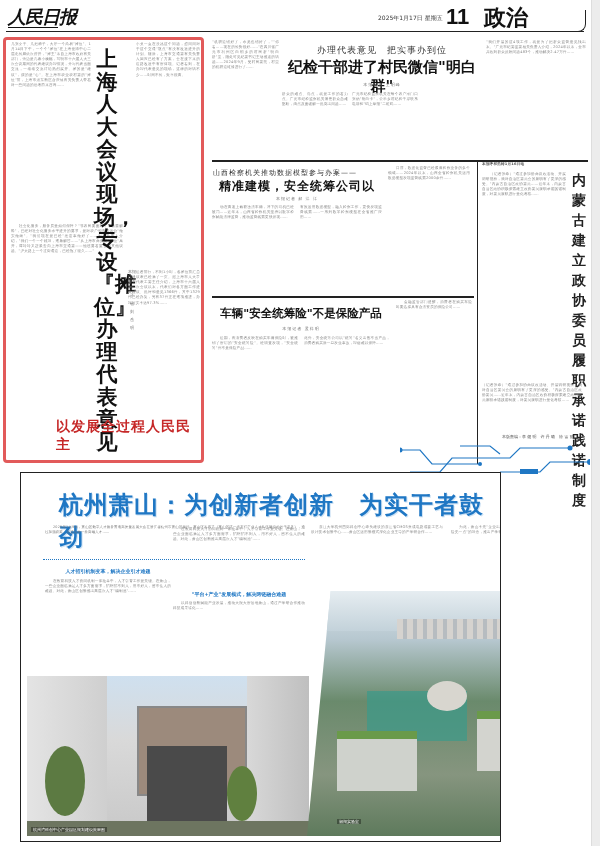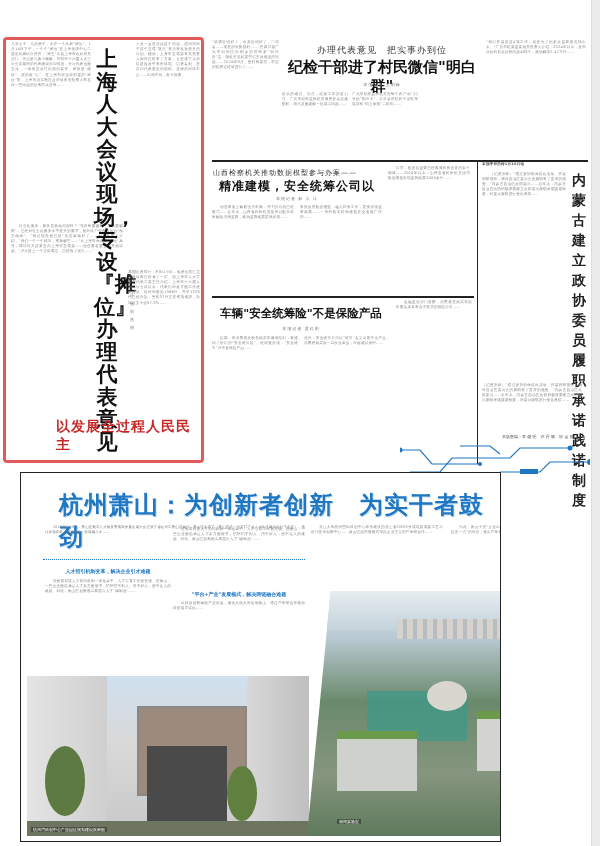--- a/index.html
+++ b/index.html
@@ -36,20 +36,28 @@
 .shead{font-family:"DejaVu Sans",sans-serif;font-weight:bold;font-size:5px;color:#1f77c4;text-align:center}
 .photo1{position:absolute;left:6px;top:203px;width:282px;height:160px;background:linear-gradient(180deg,#cfe0ef 0%,#d9d9d9 40%,#c8c8c8 100%);overflow:hidden}
 .photo2{position:absolute;left:286px;top:118px;width:296px;height:245px;background:linear-gradient(180deg,#dde7ee 0%,#b6c7cf 20%,#6a8a6c 45%,#86957f 75%,#5e7a5c 100%);overflow:hidden;clip-path:polygon(8% 0,100% 0,100% 100%,0 100%)}
 .caption{position:absolute;font-family:"DejaVu Sans",sans-serif;font-size:4px;color:#fff;background:rgba(0,0,0,.35);padding:0 2px}
 </style>
 </head>
 <body>
 
 <div class="page">
 
+  <div class="masthead">
+    <div class="logo">人民日报</div>
+    <div class="logo-ul"></div>
+    <div class="date">2025年1月17日 星期五</div>
+    <div class="pagenum">11</div>
+    <div class="section">政治</div>
+    <div class="mh-curve"></div>
+  </div>
 
   <div class="redbox">
     <div class="col txt" style="left:5px;top:2px;width:80px;height:180px">几张桌子、几把椅子，大厅一个简易"摊位"。1月14日下午，一个个"摊位"在上海世博中心二层北长廊依次排开，"摊主"来自上海市政府有关部门，旁边是几条小横幅，写明市十六届人大三次会议期间的代表建议办理情况，并与代表当面交流，一场场交流讨论热烈展开。摊的是"建议"，摆的是"心"。在上海市农业农村委的"摊位"前，上海市浦东新区合庆镇有关负责人带着对一些问题的思考前来咨询……</div>
     <div class="col txt" style="left:5px;top:184px;width:112px;height:214px;text-indent:8px">社会化服务，服务质量如何保障？"非农民要面对，市场要解释"，已经对社会化服务水平提升的要求，是对农户和市场运营"做实做细"。"我们现在是已经"把这事做好了……相关负责人介绍，"我们一个一个梳理，逐条解答……"从上海市商务委"摊位"离开，谭玲玲又赶紧去向上海市交通委——他还要着重会的其他议题。"沪太路上一个过街通道，已经拖了很久……"</div>
     <div class="vhead">上海人大会议现场，专设『摊位』办理代表意见</div>
     <div class="vbyline">本报记者 王 子 敏 刘 岳 明</div>
     <div class="col txt" style="left:130px;top:2px;width:64px;height:225px">小菜一直在没熟这个问题，想问问对于这个交通"瓶点"有没有改造提升的计划。随后，上海市交通委有关负责人回应已经有了方案，会在接下来的道路改造中有所体现。记者看到，在办理代表意见的现场，这样的对话不少……时间不长，效率很高。</div>
     <div class="col txt" style="left:122px;top:230px;width:72px;height:168px;text-indent:8px">近者前行，不到1小时，各摊位前汇总的建议表已经满了一页。据上海市人大常委会代表工委主任介绍，上海市十六届人大二次会议以来，代表们对各方面工作提出建议、批评和意见1366件，其中1329件已经办复，另有37件正在逐项推进，办理落实率达97.3%……</div>
     <div class="sub">以发展全过程人民民主</div>
   </div>

